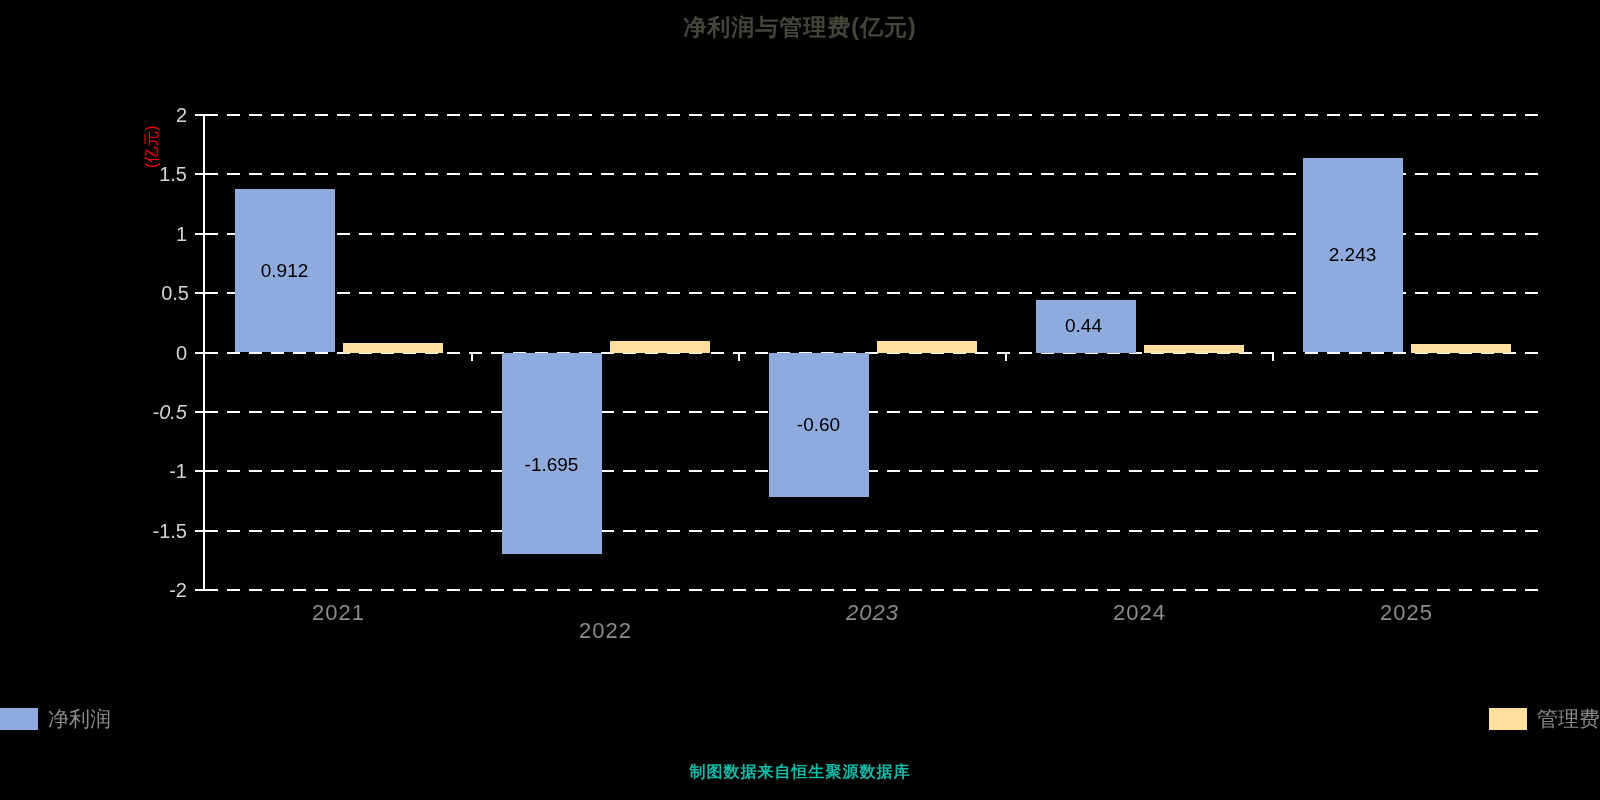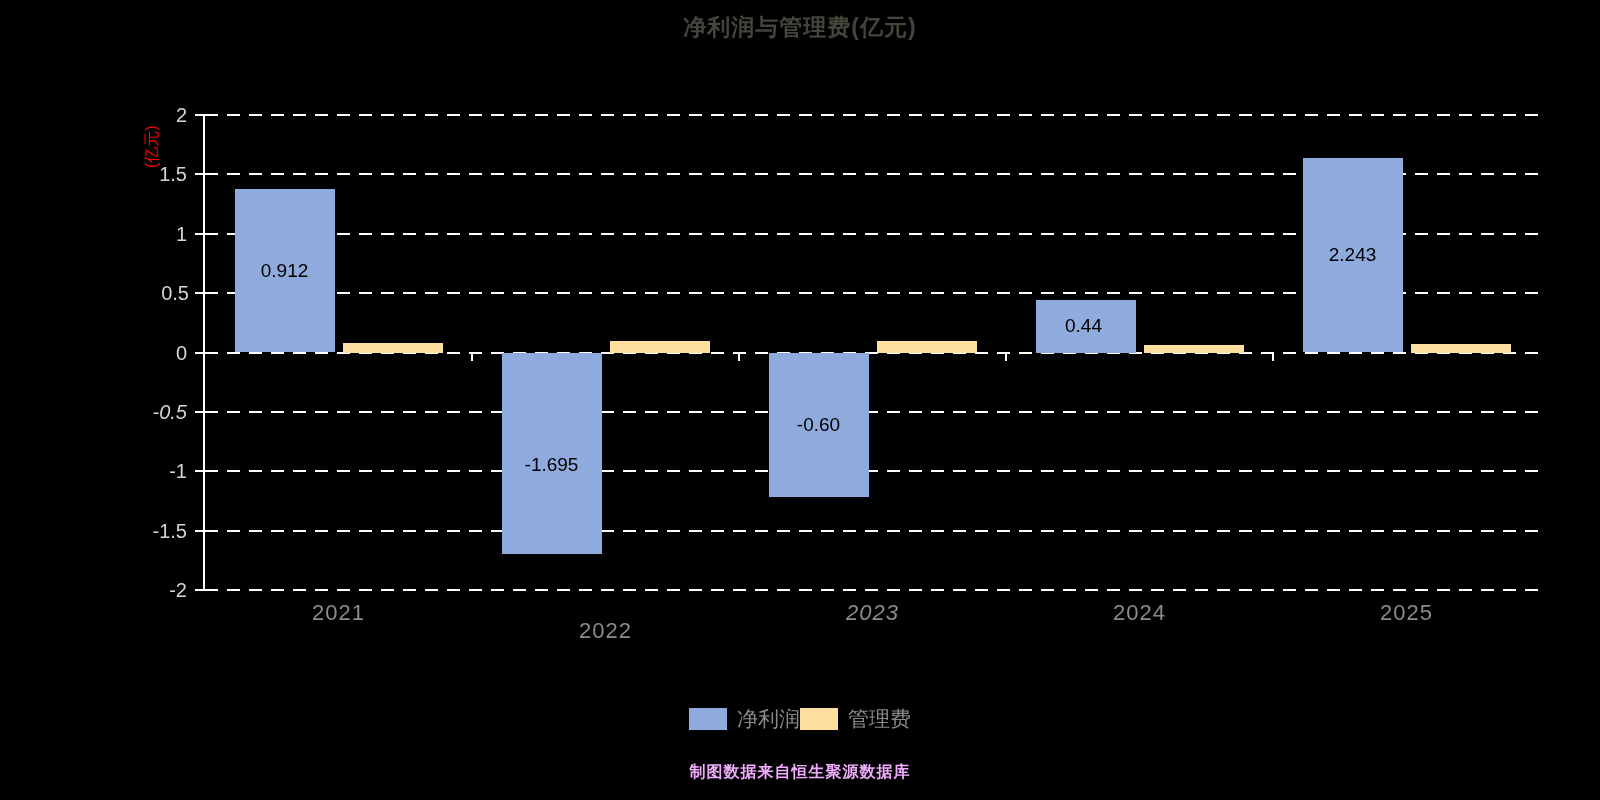--- a/index.html
+++ b/index.html
@@ -33,28 +33,28 @@
     position:absolute;text-align:center;color:#8b8b8b;
     font-size:22px;letter-spacing:1px;
   }
   .bar{position:absolute;}
   .dlabel{
     position:absolute;text-align:center;color:#000000;
     font-size:19px;line-height:24px;
   }
   .legend{
     position:absolute;left:0;width:100%;top:705px;
-    display:flex;justify-content:center;align-items:center;
+    display:flex;justify-content:space-between;align-items:center;
   }
   .legend-item{display:flex;align-items:center;gap:10px;}
   .legend-swatch{width:38px;height:22px;background:#777;}
   .legend-label{color:#8a8a8a;font-size:21px;}
   .footer{
     position:absolute;left:0;width:100%;top:762px;text-align:center;
-    color:#f0abfc;font-size:16px;font-weight:bold;letter-spacing:1px;
+    color:#14b8a6;font-size:16px;font-weight:bold;letter-spacing:1px;
   }
 </style>
 </head>
 <body>
 
 <div id="chart">
   <div class="title">净利润与管理费(亿元)</div>
   <div class="ylab">(亿元)</div>
 
   <div class="legend">

